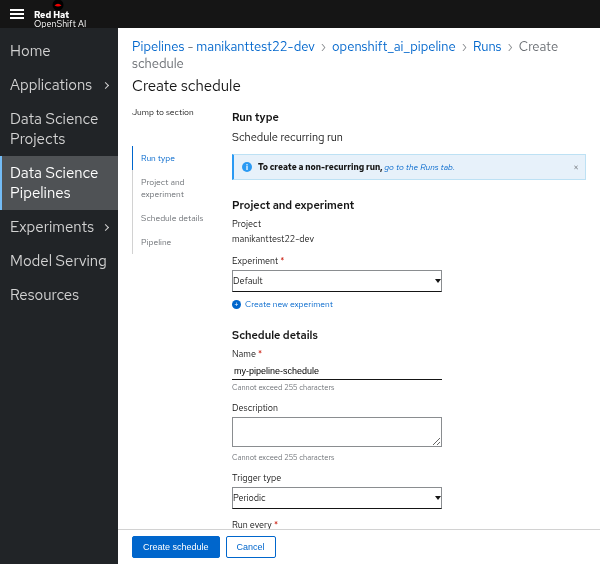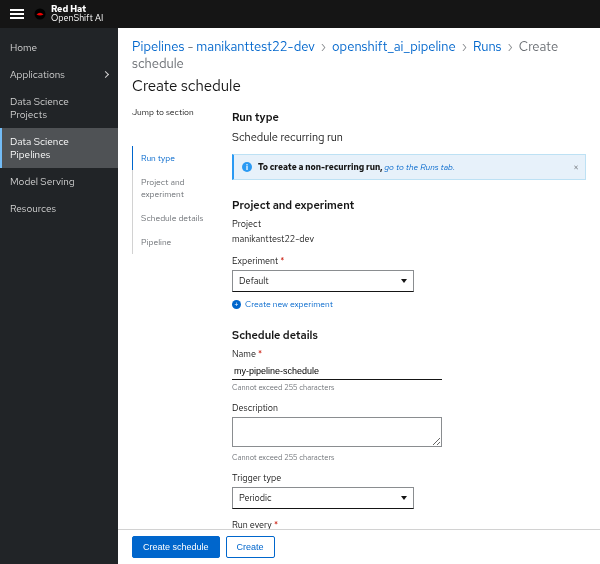--- a/index.html
+++ b/index.html
@@ -2,27 +2,27 @@
 <html><head>
 <meta charset="utf-8">
 <style>
 * { box-sizing: border-box; margin: 0; padding: 0; }
 body { font-family: "Red Hat Text", Arial, sans-serif; font-size: 10px; color: #151515; background: #fff; width: 600px; height: 564px; overflow: hidden; }
 
 
 .masthead { height: 28px; background: #151515; color: #fff; display: flex; align-items: center; padding: 0 10px; }
 .hamburger { width: 14px; height: 10px; display: flex; flex-direction: column; justify-content: space-between; margin-right: 10px; cursor: pointer; }
 .hamburger span { display: block; height: 2px; background: #fff; }
-.brand { display: flex; align-items: center; font-size: 9px; line-height: 1.05; }
+.brand { display: flex; align-items: center; font-size: 9px; line-height: 1.05; flex-direction: column; }
 .brand-logo { width: 12px; height: 12px; margin-right: 5px; }
 .brand-text strong { font-weight: 700; }
 
 
 .layout { display: flex; height: calc(564px - 28px); }
-.sidebar { width: 118px; background: #212427; color: #d2d2d2; font-size: 10px; padding-top: 6px; }
+.sidebar { width: 118px; background: #212427; color: #d2d2d2; font-size: 15px; padding-top: 6px; }
 .side-item { padding: 7px 10px; cursor: pointer; display: flex; justify-content: space-between; align-items: center; }
 .side-item.active { background: #4f5255; color: #fff; border-left: 2px solid #73bcf7; padding-left: 8px; }
 .chev { width: 5px; height: 5px; border-right: 1.5px solid #d2d2d2; border-top: 1.5px solid #d2d2d2; transform: rotate(45deg); }
 
 
 .main { flex: 1; overflow: auto; background: #fff; position: relative; padding-bottom: 40px; }
 .crumbs { font-size: 13px; color: #06c; padding: 10px 14px 4px; }
 .crumbs span { color: #6a6e73; }
 .crumbs .sep { margin: 0 3px; color: #8a8d90; }
 .page-title { font-size: 15px; font-weight: 400; padding: 0 14px 10px; color: #151515; }
@@ -41,21 +41,21 @@
 .alert { background: #e7f1fa; border: 1px solid #bde1f4; border-left: 2px solid #2b9af3; padding: 6px 8px; font-size: 8.5px; display: flex; align-items: center; position: relative; margin-bottom: 18px; }
 .alert-icon { width: 10px; height: 10px; border-radius: 50%; background: #2b9af3; color: #fff; font-size: 7px; display: flex; align-items: center; justify-content: center; margin-right: 6px; font-weight:700; }
 .alert a { color: #06c; text-decoration: none; font-style: italic; }
 .alert-x { position: absolute; right: 6px; font-size: 10px; color: #6a6e73; cursor: pointer; }
 
 .label { font-size: 9px; margin-bottom: 3px; display: block; }
 .req::after { content: " *"; color: #c9190b; }
 .field { margin-bottom: 10px; }
 .val { font-size: 9px; margin-bottom: 4px; }
 
-.select { border: 1px solid #8a8d90; border-bottom: 1.5px solid #151515; padding: 4px 6px; font-size: 9px; background: #fff; display: flex; justify-content: space-between; align-items: center; width: 182px; cursor: pointer; }
+.select { border: 1px solid #8a8d90; border-bottom: 1.5px solid #151515; padding: 4px 0; font-size: 9px; background: #fff; display: flex; justify-content: space-between; align-items: center; width: 210px; cursor: pointer; }
 .caret { width: 0; height: 0; border-left: 3px solid transparent; border-right: 3px solid transparent; border-top: 4px solid #151515; }
 .newexp { font-size: 8.5px; color: #06c; margin-top: 6px; cursor: pointer; display: inline-flex; align-items: center; }
 .plus-circ { width: 9px; height: 9px; border-radius: 50%; background: #06c; color: #fff; font-size: 8px; text-align: center; line-height: 9px; margin-right: 4px; }
 
 .text-in { width: 210px; border: none; border-bottom: 1.5px solid #151515; background: #fff; padding: 3px 2px; font-size: 9px; outline: none; }
 .hint { font-size: 7.5px; color: #6a6e73; margin-top: 2px; }
 .textarea { width: 210px; height: 30px; border: 1px solid #8a8d90; font-size: 9px; padding: 3px; resize: both; }
 
 .stepper { display: inline-flex; align-items: center; }
 .step-btn { width: 20px; height: 20px; background: #f0f0f0; border: 1px solid #d2d2d2; font-size: 12px; cursor: pointer; display: flex; align-items: center; justify-content: center; }
@@ -97,20 +97,24 @@
       </div>
     <div class="side-item">
         <span>Applications</span>
         <span class="chev"></span>
       </div>
     <div class="side-item">
         <span>Data Science Projects</span>
       </div>
     <div class="side-item active">
         <span>Data Science Pipelines</span>
+      </div>
+    <div class="side-item">
+        <span>Experiments</span>
+        <span class="chev"></span>
       </div>
     <div class="side-item">
         <span>Model Serving</span>
       </div>
     <div class="side-item">
         <span>Resources</span>
       </div>
   </nav>
 
   <main class="main">
@@ -202,16 +206,16 @@
             <div class="step-val">10</div>
             <div class="step-btn">+</div>
           </div>
         </div>
 
       </section>
     </div>
 
     <div class="footer">
       <button class="btn btn-pri">Create schedule</button>
-      <button class="btn btn-sec">Create</button>
+      <button class="btn btn-sec">Cancel</button>
     </div>
   </main>
 </div>
 
 </body></html>

